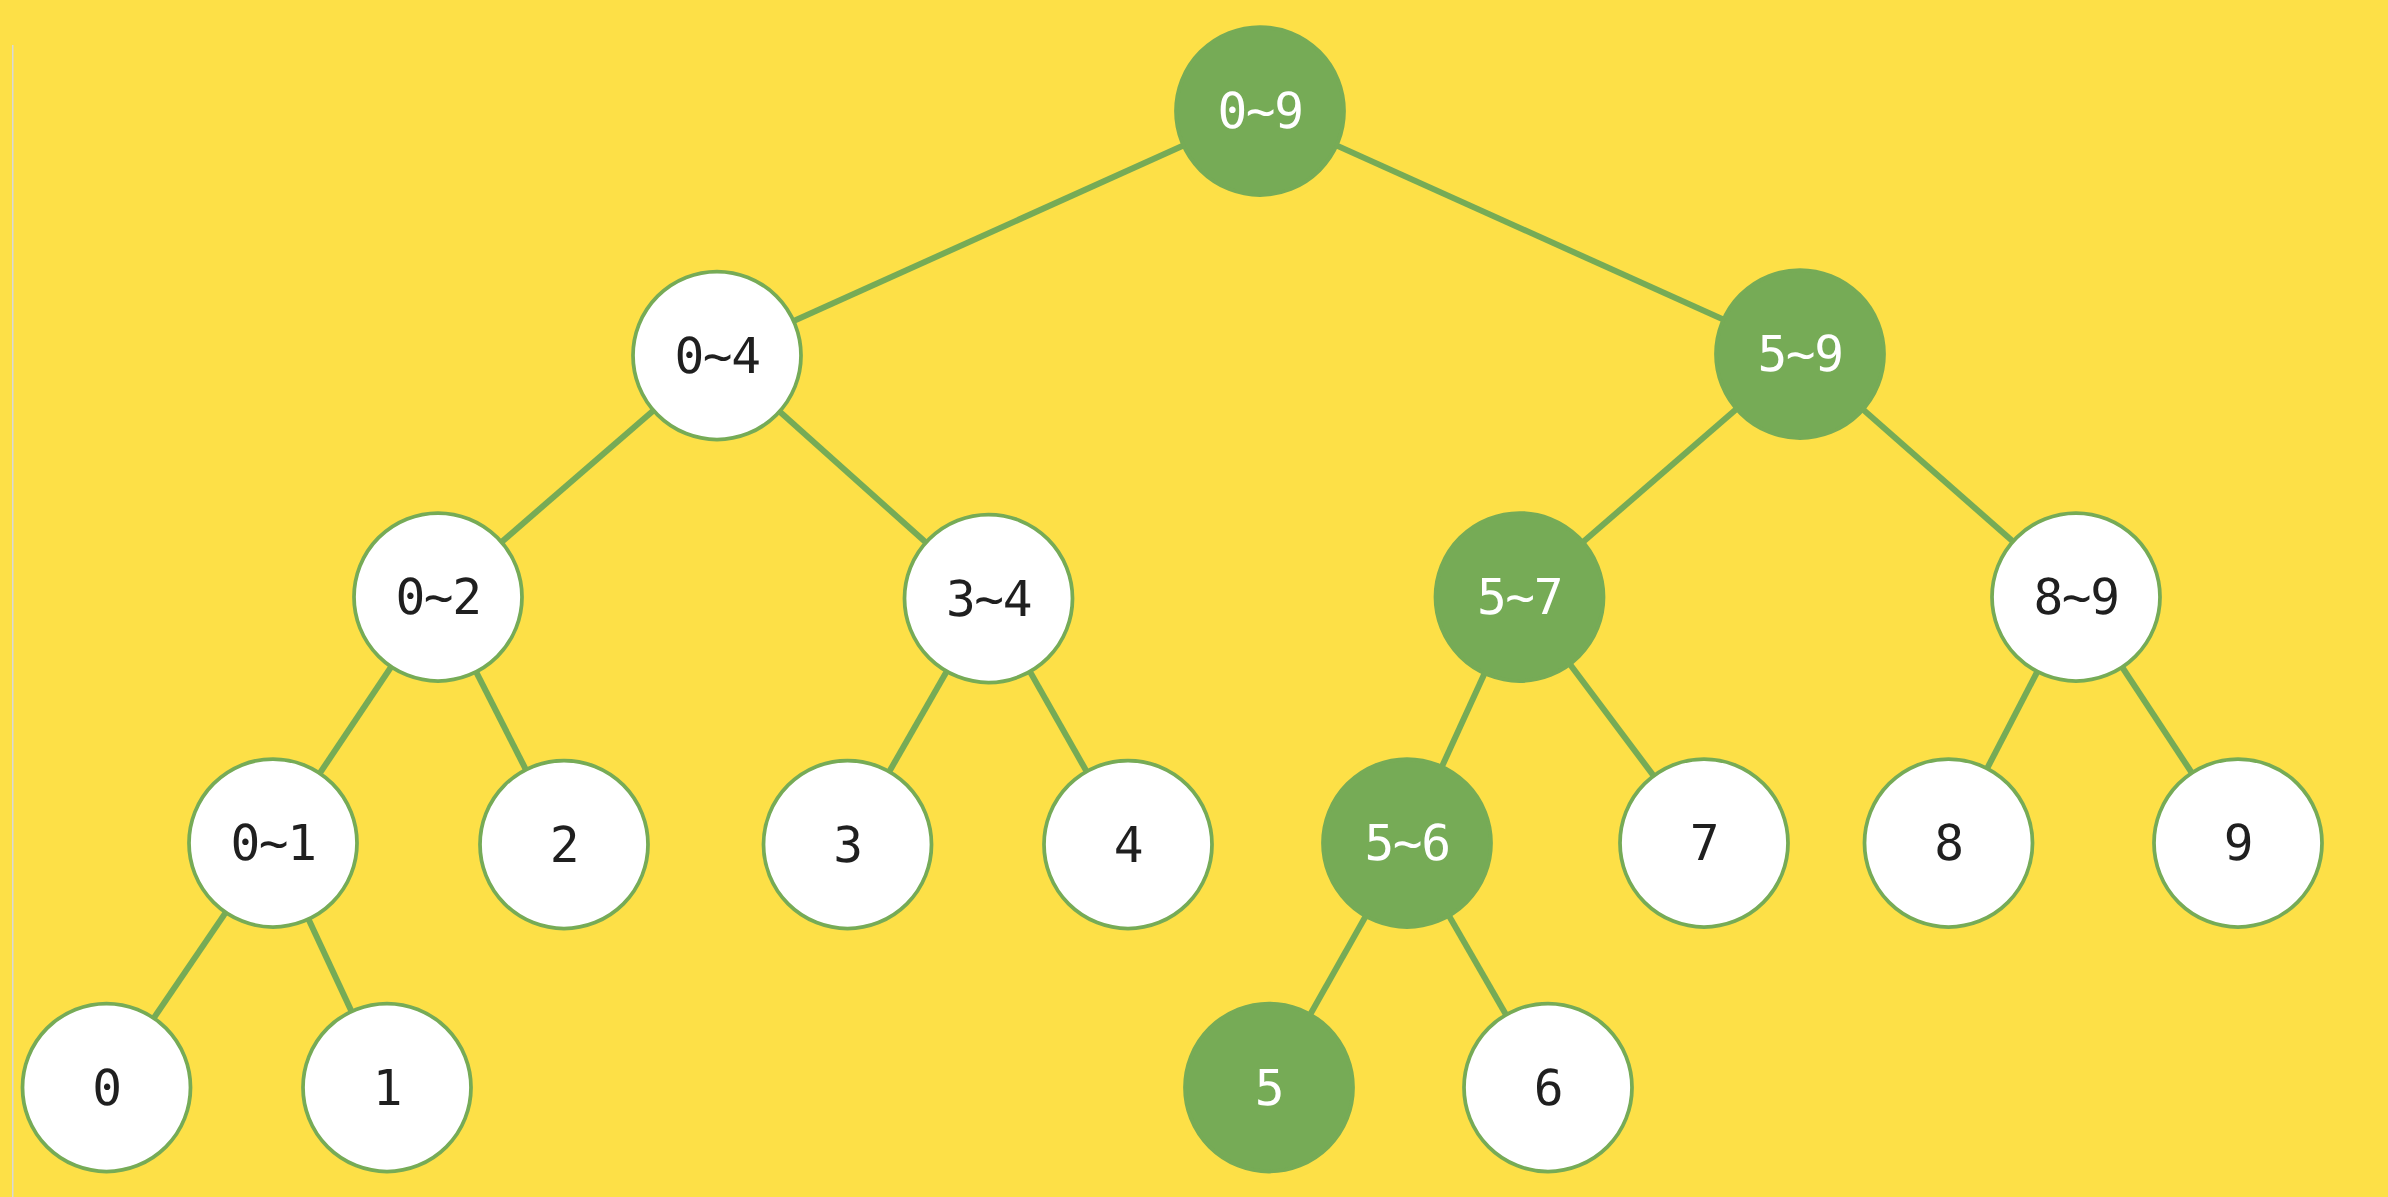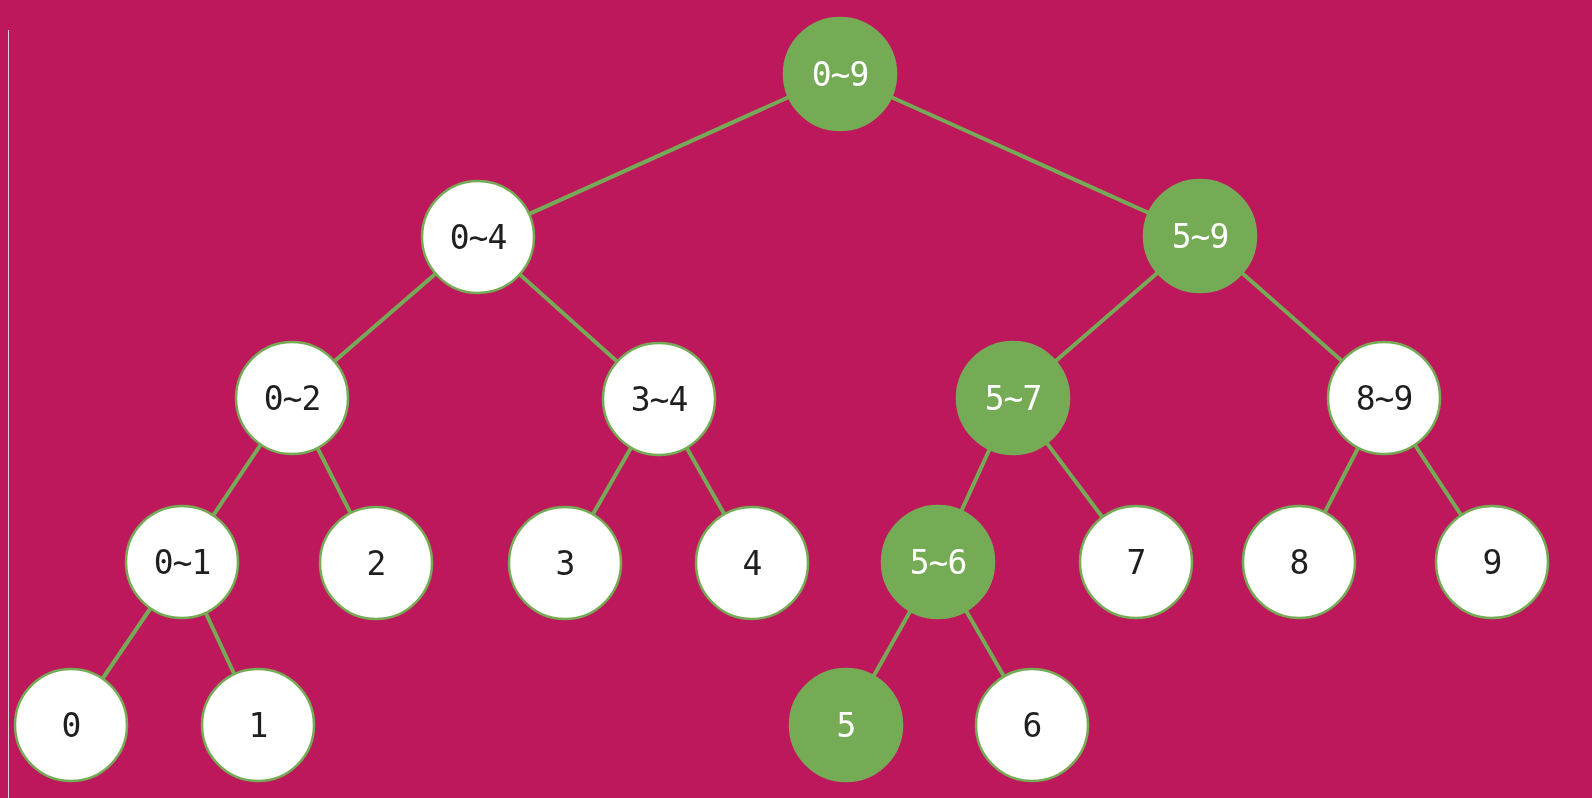--- a/index.html
+++ b/index.html
@@ -4,21 +4,21 @@
 <style>
   html, body {
     margin: 0;
     padding: 0;
     background: #ffffff;
   }
   .canvas {
     position: relative;
     width: 1592px;
     height: 798px;
-    background: #be185d;
+    background: #fde047;
     overflow: hidden;
     font-family: "DejaVu Sans Mono", "DejaVu Sans", monospace;
   }
   .left-rule {
     position: absolute;
     left: 8px;
     top: 30px;
     width: 1px;
     height: 768px;
   }

